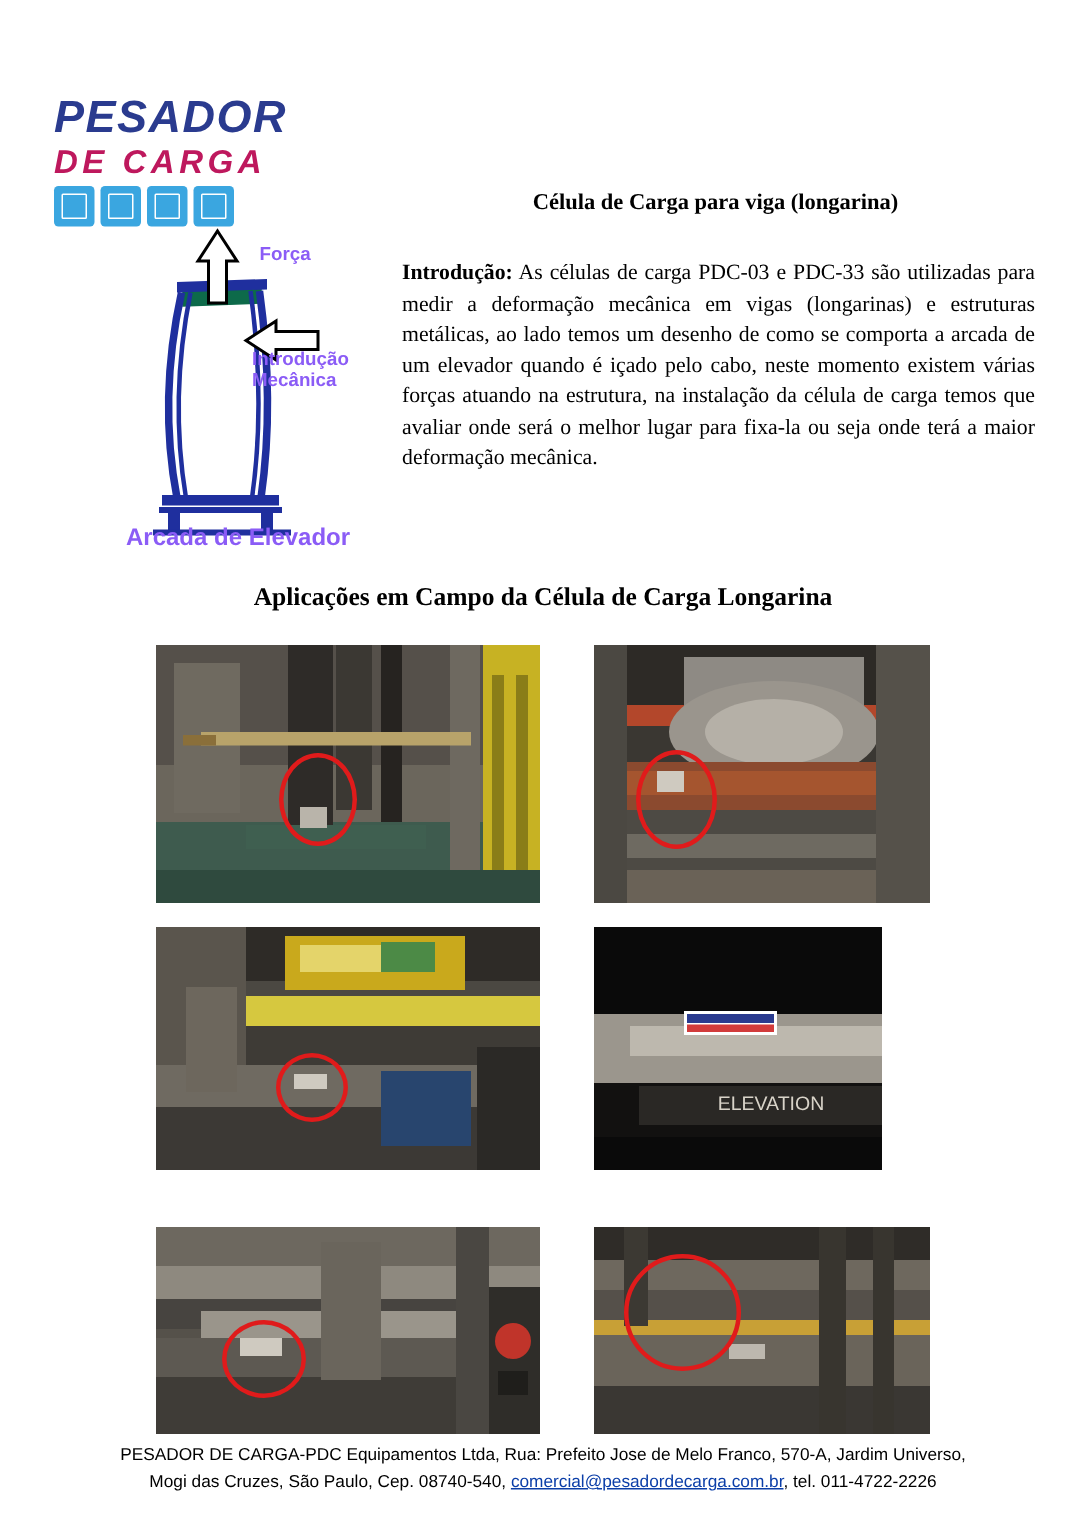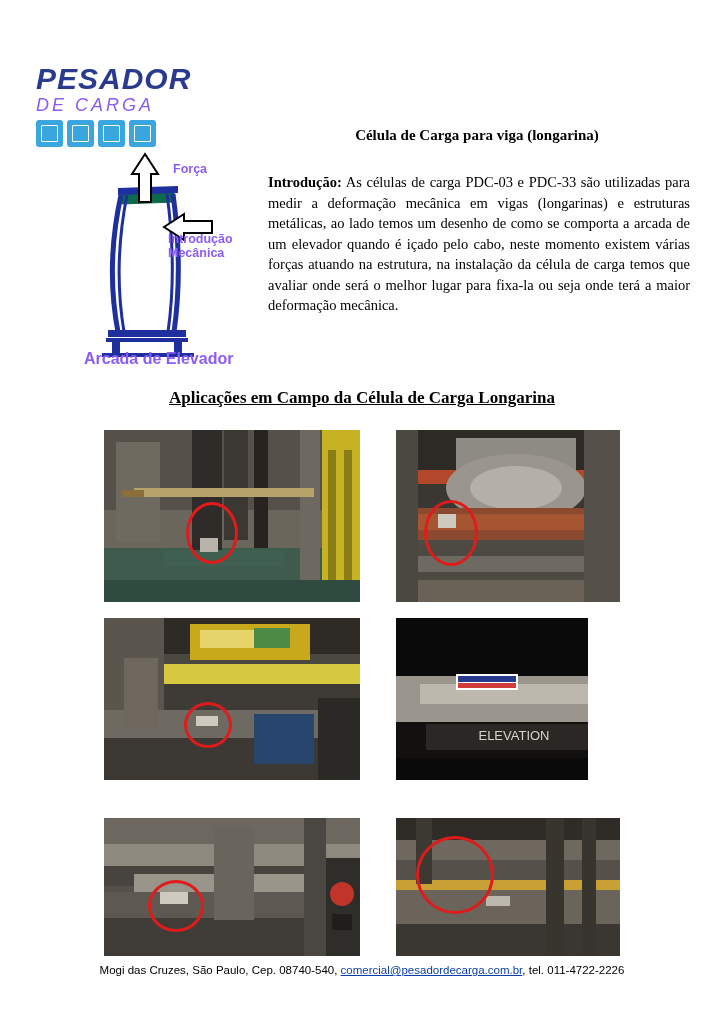--- a/index.html
+++ b/index.html
@@ -28,25 +28,25 @@
     font-weight: bold;
     font-style: italic;
     font-size: 30px;
     letter-spacing: 1px;
     color: #2a3b8f;
     line-height: 1.0;
     margin-top: 40px;
   }
   .logo-word2 {
     font-family: "Liberation Sans", sans-serif;
-    font-weight: normal;
+    font-weight: bold;
     font-style: italic;
-    font-size: 18px;
+    font-size: 22px;
     letter-spacing: 3px;
-    color: #8b5cf6;
+    color: #be185d;
     line-height: 1.1;
     margin-top: 2px;
   }
   .logo-icons {
     margin-top: 4px;
     display: flex;
     gap: 4px;
   }
   .logo-icons .ic {
     width: 27px;
@@ -119,21 +119,20 @@
 
   
   .section-title {
     position: absolute;
     left: 0;
     top: 388px;
     width: 724px;
     text-align: center;
     font-weight: bold;
     font-size: 17px;
-    text-decoration: underline;
   }
 
   
   .photo {
     position: absolute;
     overflow: hidden;
     background: #2b2b2b;
   }
   .photo .circle {
     position: absolute;
@@ -338,16 +337,17 @@
     <rect x="0" y="106" width="224" height="32" fill="#3a3733"></rect>
     <rect x="150" y="0" width="18" height="138" fill="#38352f"></rect>
     <rect x="186" y="0" width="14" height="138" fill="#38352f"></rect>
     <rect x="20" y="0" width="16" height="66" fill="#3c3933"></rect>
     <rect x="90" y="78" width="24" height="10" fill="#bdb8ae"></rect>
   </svg>
   <div class="circle" style="left:20px; top:18px; width:78px; height:78px;"></div>
 </div>
 
 <div class="footer">
+  <div>PESADOR DE CARGA-PDC Equipamentos Ltda, Rua: Prefeito Jose de Melo Franco, 570-A, Jardim Universo,</div>
   <div>
     <span>Mogi das Cruzes, São Paulo, Cep. 08740-540, </span><span class="link">comercial@pesadordecarga.com.br</span><span>, tel. 011-4722-2226</span>
   </div>
 </div>
 
 </body></html>

